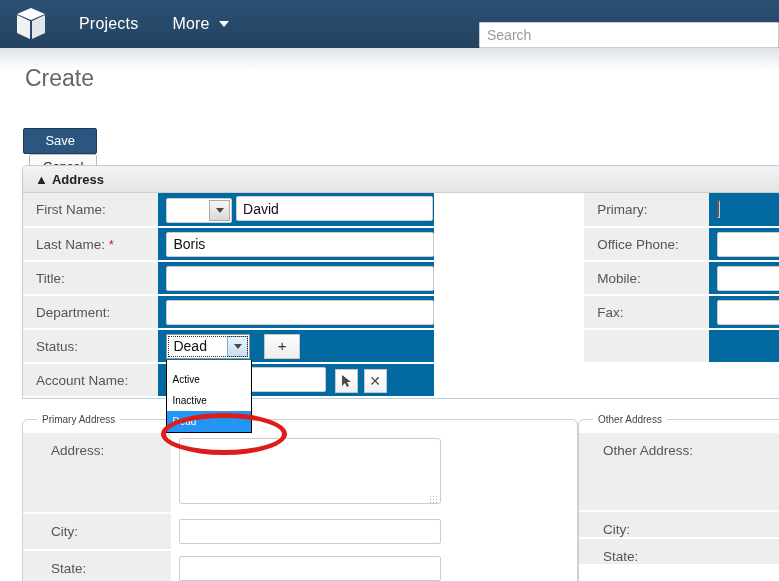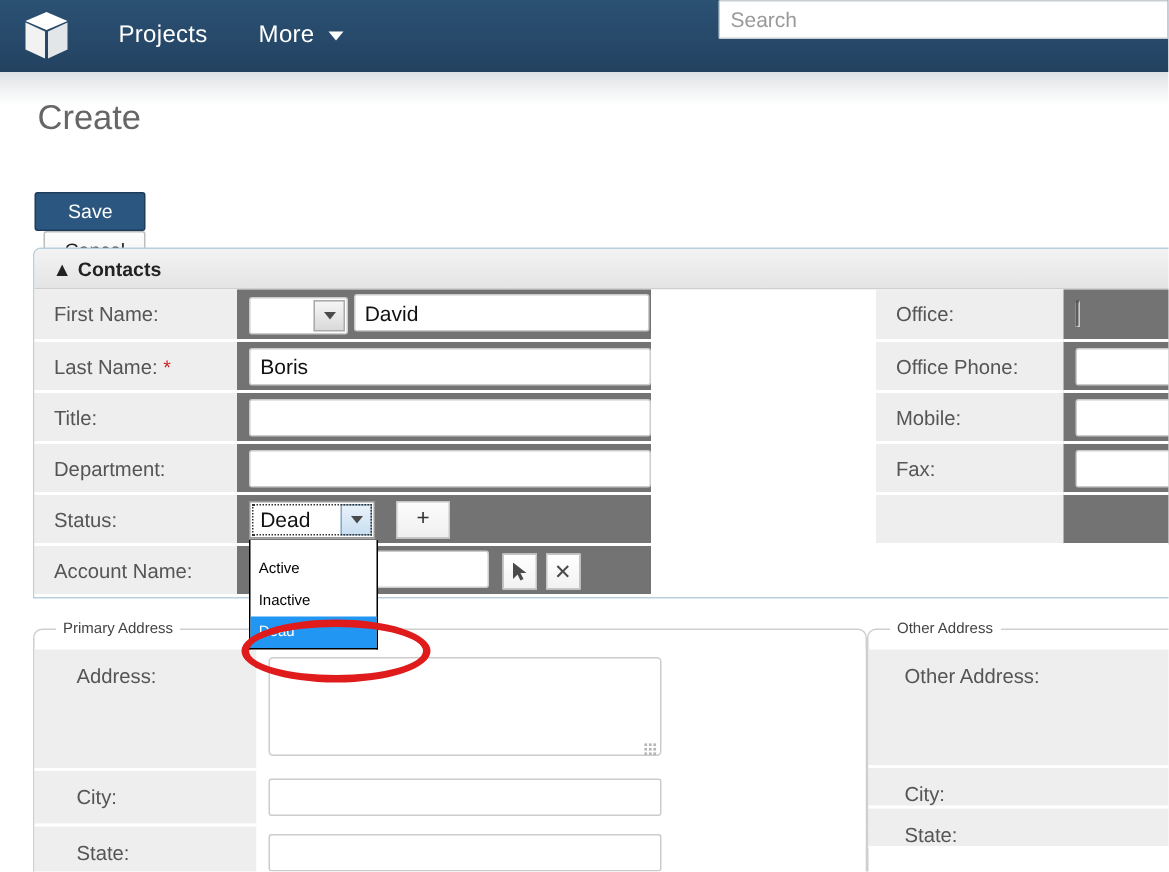--- a/index.html
+++ b/index.html
@@ -58,21 +58,21 @@
     display: inline-block;
     margin-left: 9px;
     width: 0; height: 0;
     border-left: 5px solid transparent;
     border-right: 5px solid transparent;
     border-top: 6px solid #ffffff;
   }
   .nav-spacer { flex: 1 1 auto; }
   .search-wrap {
     display: flex;
-    align-items: flex-start;
+    align-items: flex-end;
     padding-right: 0;
     flex: 0 0 auto;
   }
   .search-input {
     width: 300px;
     height: 26px;
     box-sizing: border-box;
     border: 1px solid #c8cdd2;
     background: #ffffff;
     font-family: "Liberation Sans", sans-serif;
@@ -184,21 +184,21 @@
     padding-left: 13px;
     color: #555555;
     font-size: 13.5px;
     width: 152px;
     white-space: nowrap;
   }
   .col-right .flabel { width: 133px; }
   .fvalue {
     padding-left: 8px;
     border-bottom: 2px solid #ffffff;
-    background: #737373;
+    background: #0369a1;
   }
   .req { color: #cc2222; font-size: 13px; }
 
   .txt {
     box-sizing: border-box;
     height: 25px;
     border: 1px solid #cccccc;
     background: #ffffff;
     font-family: "Liberation Sans", sans-serif;
     font-size: 14px;
@@ -443,21 +443,21 @@
   <div class="page-title">Create</div>
 
   <div class="actions">
     <button class="btn btn-primary">Save</button>
     <button class="btn btn-secondary">Cancel</button>
   </div>
 
   <div class="panel">
     <div class="panel-header">
       <span class="chev-icon">▲</span>
-      <span>Contacts</span>
+      <span>Address</span>
     </div>
 
     <div class="form-cols">
 
       <div class="col col-left">
 
         <div class="frow">
           <div class="flabel">First Name:</div>
           <div class="fvalue">
             <span class="sel-salut">
@@ -526,21 +526,21 @@
             </span>
           </div>
         </div>
       </div>
 
       <div class="col-gap"></div>
 
       <div class="col col-right">
 
         <div class="frow">
-          <div class="flabel">Office:</div>
+          <div class="flabel">Primary:</div>
           <div class="fvalue">
             <span class="pic-file"></span>
           </div>
         </div>
 
         <div class="frow">
           <div class="flabel">Office Phone:</div>
           <div class="fvalue">
             <input class="txt txt-right" type="text" value="" style="">
           </div>

